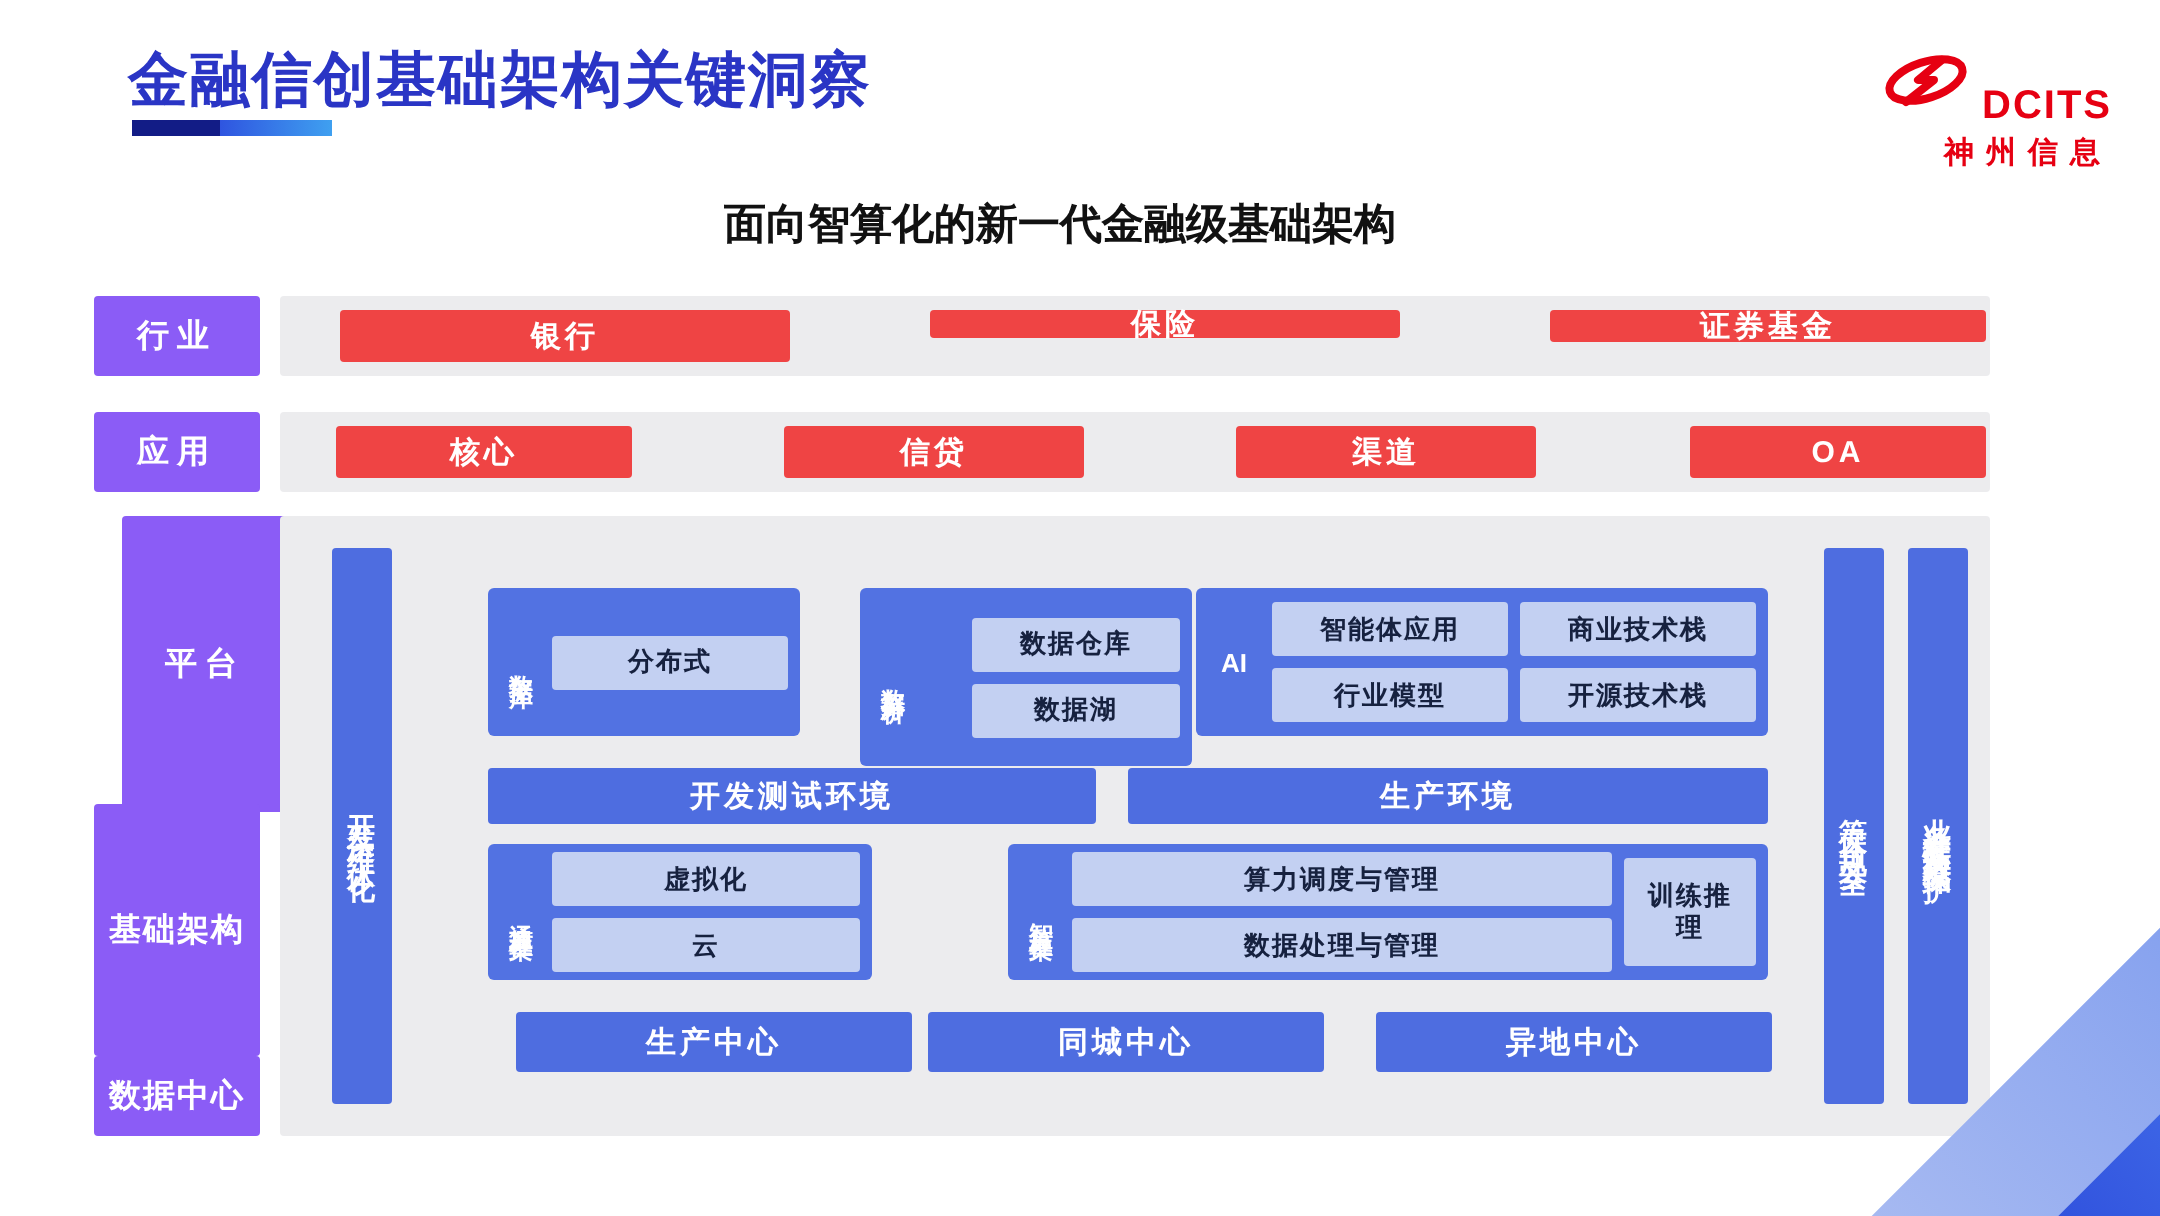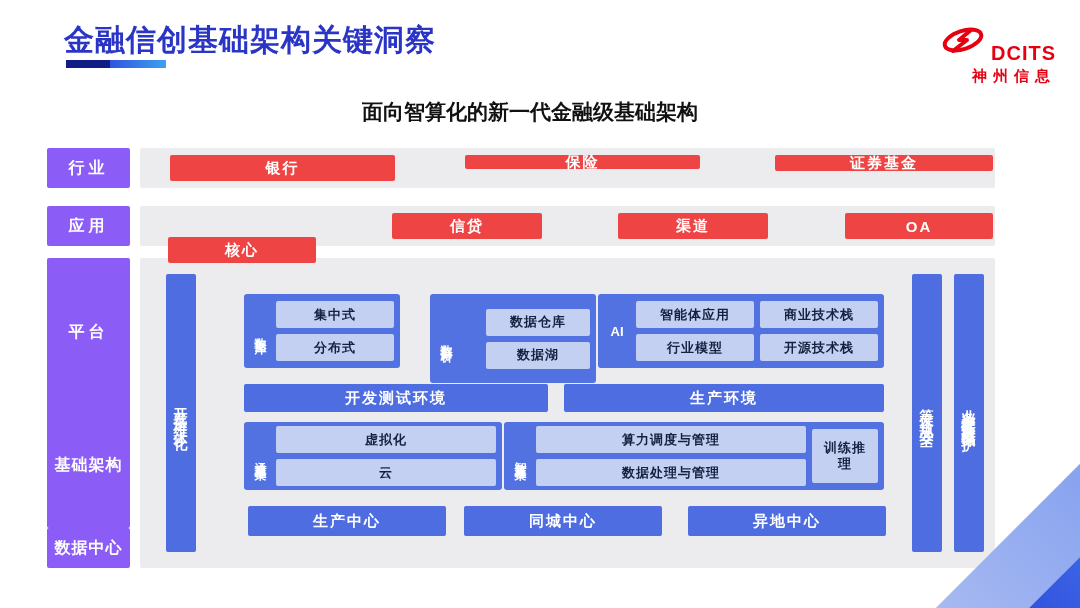--- a/index.html
+++ b/index.html
@@ -15,39 +15,39 @@
   .logo{position:absolute;left:886px;top:14px;width:170px;color:#e60012;text-align:center;}
   .logo-row{display:flex;align-items:center;justify-content:flex-end;gap:6px;}
   .brand{font-size:20px;font-weight:bold;letter-spacing:1px;margin-top:28px;}
   .company{font-size:15px;font-weight:bold;letter-spacing:6px;margin-top:2px;text-align:right;}
   .subtitle{position:absolute;left:0;top:98px;width:1060px;text-align:center;font-size:21px;font-weight:bold;color:#111;}
   
   .llabel{position:absolute;left:47px;width:83px;background:#8b5cf6;color:#fff;font-weight:bold;
     display:flex;align-items:center;justify-content:center;font-size:16px;border-radius:2px;}
   .l-industry{top:148px;height:40px;letter-spacing:4px;}
   .l-app{top:206px;height:40px;letter-spacing:4px;}
-  .l-platform{top:258px;height:148px;letter-spacing:4px;}
+  .l-platform{top:258px;height:148px;letter-spacing:4px;margin-left:14px;}
   .l-infra{top:402px;height:126px;letter-spacing:1px;}
   .l-dc{top:528px;height:40px;letter-spacing:1px;}
   
   .strip{position:absolute;left:140px;width:855px;background:#ececee;border-radius:2px;}
   .s-industry{top:148px;height:40px;}
   .s-app{top:206px;height:40px;}
   .panel{position:absolute;left:140px;top:258px;width:855px;height:310px;background:#ececee;border-radius:2px;}
   
   .btn{position:absolute;background:#ef4444;color:#fff;font-weight:bold;font-size:15px;
     display:flex;align-items:center;justify-content:center;border-radius:2px;letter-spacing:2px;}
   .bluebar{position:absolute;background:#4e6de0;color:#fff;font-weight:bold;font-size:15px;
     display:flex;align-items:center;justify-content:center;border-radius:2px;letter-spacing:2px;}
   
   .b-bank{left:170px;top:155px;width:225px;height:26px;}
   .b-ins{left:465px;top:155px;width:235px;height:14px;font-family:Liberation Serif, serif;}
   .b-sec{left:775px;top:155px;width:218px;height:16px;}
   
-  .b-core{left:168px;top:213px;width:148px;height:26px;margin-top:24px;}
+  .b-core{left:168px;top:213px;width:148px;height:26px;}
   .b-credit{left:392px;top:213px;width:150px;height:26px;}
   .b-channel{left:618px;top:213px;width:150px;height:26px;}
   .b-oa{left:845px;top:213px;width:148px;height:26px;}
   
   .vbar{position:absolute;top:274px;height:278px;width:30px;background:#4e6de0;color:#fff;font-weight:bold;
     font-size:14px;display:flex;align-items:center;justify-content:center;border-radius:2px;
     writing-mode:vertical-rl;text-orientation:upright;letter-spacing:5px;}
   .v-devops{left:166px;}
   .v-security{left:912px;}
   .v-continuity{left:954px;letter-spacing:3px;}
@@ -56,28 +56,28 @@
   .glabel{color:#fff;font-weight:bold;font-size:12px;writing-mode:vertical-rl;text-orientation:upright;
     letter-spacing:2px;display:flex;align-items:center;justify-content:center;flex:0 0 20px;height:100%;}
   .glabel-h{color:#fff;font-weight:bold;font-size:13px;flex:0 0 26px;text-align:center;}
   .gitems{display:flex;flex-direction:column;gap:6px;flex:1;}
   .grid2{display:grid;grid-template-columns:1fr 1fr;grid-gap:6px;}
   .ibox{background:#c3d0f2;color:#16213f;font-weight:bold;font-size:13px;height:27px;
     display:flex;align-items:center;justify-content:center;border-radius:2px;letter-spacing:1px;}
   .g-db{left:244px;top:294px;width:156px;height:74px;}
   .g-an{left:430px;top:294px;width:166px;height:89px;gap:30px;}
   .g-ai{left:598px;top:294px;width:286px;height:74px;}
-  .g-gen{left:244px;top:422px;width:258px;height:68px;}
+  .g-gen{left:244px;top:422px;width:192px;height:68px;}
   .g-intel{left:504px;top:422px;width:380px;height:68px;}
   .side{width:66px;height:54px;padding:16px 12px;box-sizing:border-box;text-align:center;line-height:1.25;flex:0 0 auto;}
   
   .e-dev{left:244px;top:384px;width:304px;height:28px;}
   .e-prod{left:564px;top:384px;width:320px;height:28px;}
   
-  .c-prod{left:248px;top:506px;width:198px;height:30px;}
+  .c-prod{left:258px;top:506px;width:198px;height:30px;}
   .c-same{left:464px;top:506px;width:198px;height:30px;}
   .c-remote{left:688px;top:506px;width:198px;height:30px;}
   
   .deco1{position:absolute;left:880px;top:520px;width:320px;height:78px;
     background:linear-gradient(90deg,#aebff2,#7d9bee);transform:rotate(-45deg);}
   .deco2{position:absolute;left:965px;top:565px;width:240px;height:62px;
     background:linear-gradient(90deg,#2742d6,#4a7bf0);transform:rotate(-45deg);}
 </style>
 </head>
 <body>
@@ -122,21 +122,20 @@
   <div class="btn b-channel">渠道</div>
   <div class="btn b-oa">OA</div>
 
   <div class="vbar v-devops">开发运维一体化</div>
   <div class="vbar v-security">等保合规安全</div>
   <div class="vbar v-continuity">业务连续性及数据保护</div>
 
   <div class="group g-db">
     <div class="glabel">数据库</div>
     <div class="gitems">
-      <div class="ibox">集中式</div>
       <div class="ibox">分布式</div>
     </div>
   </div>
 
   <div class="group g-an">
     <div class="glabel">数据分析</div>
     <div class="gitems">
       <div class="ibox">数据仓库</div>
       <div class="ibox">数据湖</div>
     </div>

